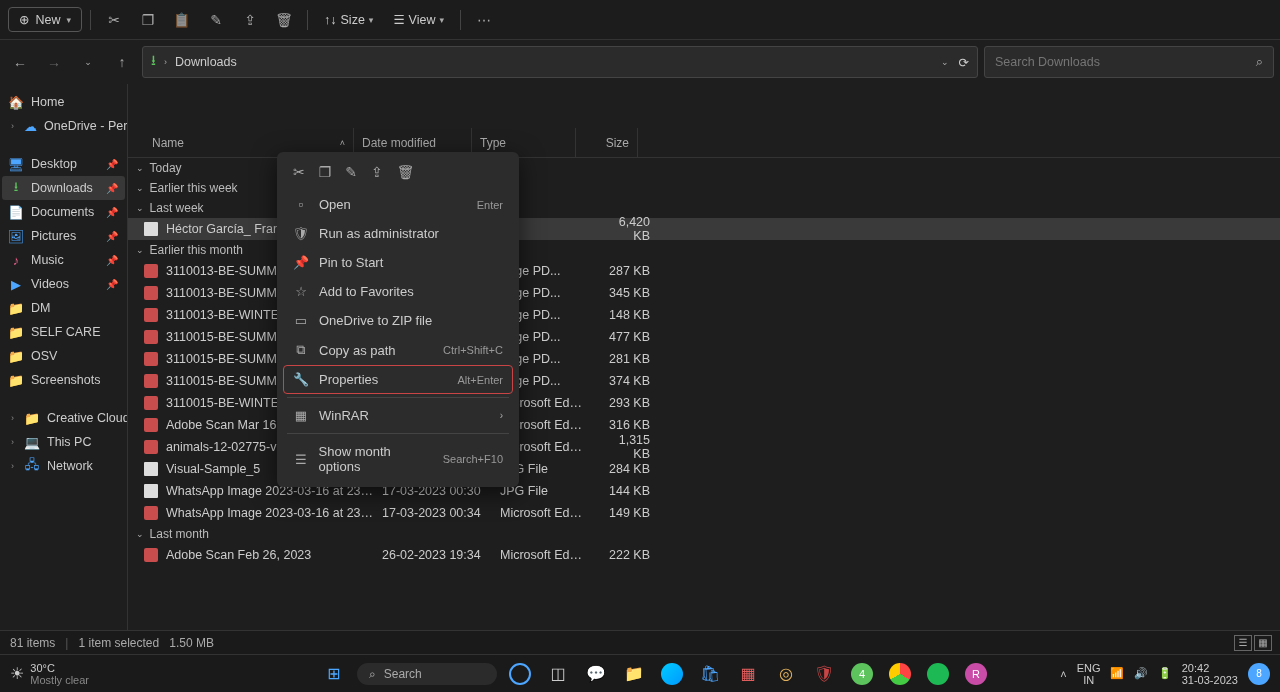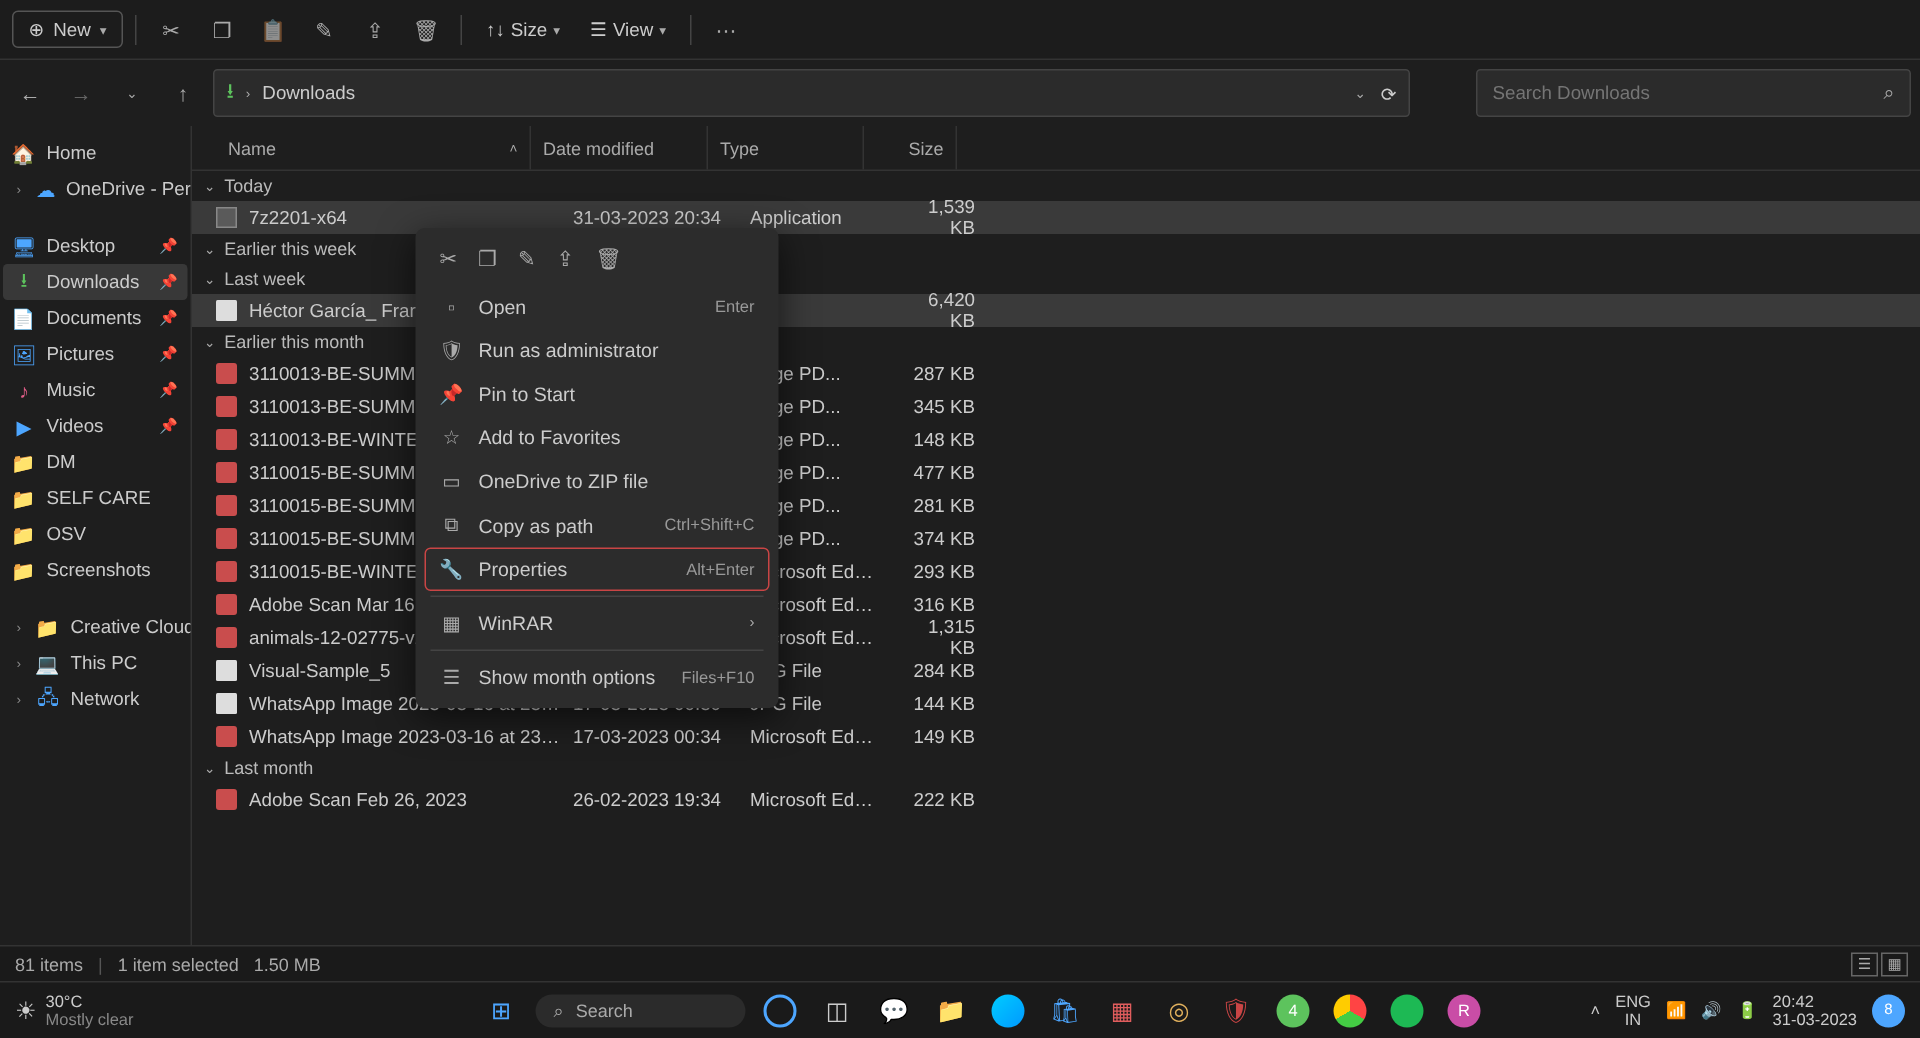--- a/index.html
+++ b/index.html
@@ -8,34 +8,34 @@
 .toolbar { height:40px; background:#1c1c1c; display:flex; align-items:center; padding:0 8px; gap:4px; border-bottom:1px solid #333; }
 .btn-new { display:flex; align-items:center; gap:6px; padding:4px 10px; border:1px solid #555; border-radius:4px; cursor:pointer; }
 .tool-icon { display:flex; align-items:center; justify-content:center; width:30px; height:28px; cursor:pointer; color:#aaa; font-size:14px; }
 .tool-sep { width:1px; height:20px; background:#444; margin:0 4px; }
 .tool-text { display:flex; align-items:center; gap:4px; padding:4px 8px; cursor:pointer; }
 
 .nav-row { height:44px; display:flex; align-items:center; padding:0 6px; gap:6px; }
 .nav-arrow { width:28px; height:28px; display:flex; align-items:center; justify-content:center; cursor:pointer; color:#aaa; font-size:14px;}
 .addr { flex:1; display:flex; align-items:center; height:32px; background:#2b2b2b; border:1px solid #444; border-radius:3px; padding:0 8px; gap:8px; }
 .addr-actions { display:flex; align-items:center; gap:10px; margin-left:auto; }
-.search { width:290px; height:32px; background:#2b2b2b; border:1px solid #444; border-radius:3px; display:flex; align-items:center; padding:0 10px; color:#888;margin-left:38px; }
+.search { width:290px; height:32px; background:#2b2b2b; border:1px solid #444; border-radius:3px; display:flex; align-items:center; padding:0 10px; color:#888; }
 .search input { flex:1; background:transparent; border:none; outline:none; color:#ccc; font-size:12.5px;}
 .search-icon { font-size:13px; color:#aaa; }
 
 .main { display:flex; height:calc(100% - 40px - 44px - 24px - 38px); }
 .sidebar { width:128px; background:#1e1e1e; padding:6px 2px; overflow:hidden; border-right:1px solid #333;}
 .side-item { display:flex; align-items:center; gap:7px; padding:4px 6px; cursor:pointer; white-space:nowrap; font-size:12.5px; position:relative; border-radius:3px;}
 .side-item.active { background:#383838; }
 .side-ico { width:16px; height:16px; display:inline-flex; align-items:center; justify-content:center; font-size:13px; }
 .pin { color:#888; font-size:10px; margin-left:auto; }
 .side-expand { color:#888; font-size:9px; padding:0 3px;}
 
 .content { flex:1; background:#1e1e1e; overflow:auto; position:relative;}
-.col-head { display:flex; align-items:flex-start; height:30px; font-size:12px; color:#aaa; border-bottom:1px solid #333; padding-left:16px;}
+.col-head { display:flex; align-items:flex-start; height:30px; font-size:12px; color:#aaa; border-bottom:1px solid #333; padding-left:16px;margin-top:44px;}
 .col-head .col { border-right:1px solid #333; padding:0 8px; display:flex; align-items:center; height:100%;}
 .c-name { width:210px; }
 .c-date { width:118px; }
 .c-type { width:104px; }
 .c-size { width:62px; text-align:right; justify-content:flex-end;}
 .group { display:flex; align-items:center; gap:6px; padding:3px 8px; font-size:12px; color:#bbb; cursor:pointer;}
 .row { display:flex; align-items:center; padding:3px 8px 3px 16px; font-size:12.5px; cursor:pointer; height:22px;}
 .row.sel { background:#3a3a3a; }
 .row .c-name { width:210px; overflow:hidden; text-overflow:ellipsis; white-space:nowrap; padding-left:2px;}
 .row .c-date { width:118px; padding:0 8px; color:#ccc;}
@@ -208,27 +208,20 @@
         </div>
       <div class="col c-date">Date modified</div>
       <div class="col c-type">Type</div>
       <div class="col c-size">Size</div>
     </div>
     <div id="rows">
         <div class="group">
           <span class="chev">⌄</span>
           <span>Today</span>
         </div>
-        <div class="row sel">
-          <span class="icon-box"></span>
-          <span class="c-name">7z2201-x64</span>
-          <span class="c-date">31-03-2023 20:34</span>
-          <span class="c-type">Application</span>
-          <span class="c-size">1,539 KB</span>
-        </div>
         <div class="group">
           <span class="chev">⌄</span>
           <span>Earlier this week</span>
         </div>
         <div class="group">
           <span class="chev">⌄</span>
           <span>Last week</span>
         </div>
         <div class="row sel">
           <span class="icon-doc"></span>
@@ -382,21 +375,21 @@
   <div class="ctx-sep"></div>
   <div class="ctx-item">
       <span class="ctx-ico">▦</span>
       <span>WinRAR</span>
       <span class="ctx-chev">›</span>
     </div>
   <div class="ctx-sep"></div>
   <div class="ctx-item">
       <span class="ctx-ico">☰</span>
       <span>Show month options</span>
-      <span class="ctx-sc">Files+F10</span>
+      <span class="ctx-sc">Search+F10</span>
     </div>
 </div>
 
 <div class="status">
   <span>81 items</span>
   <span class="sep">|</span>
   <span>1 item selected</span>
   <span>1.50 MB</span>
   <div class="view-btns">
     <span>☰</span>

